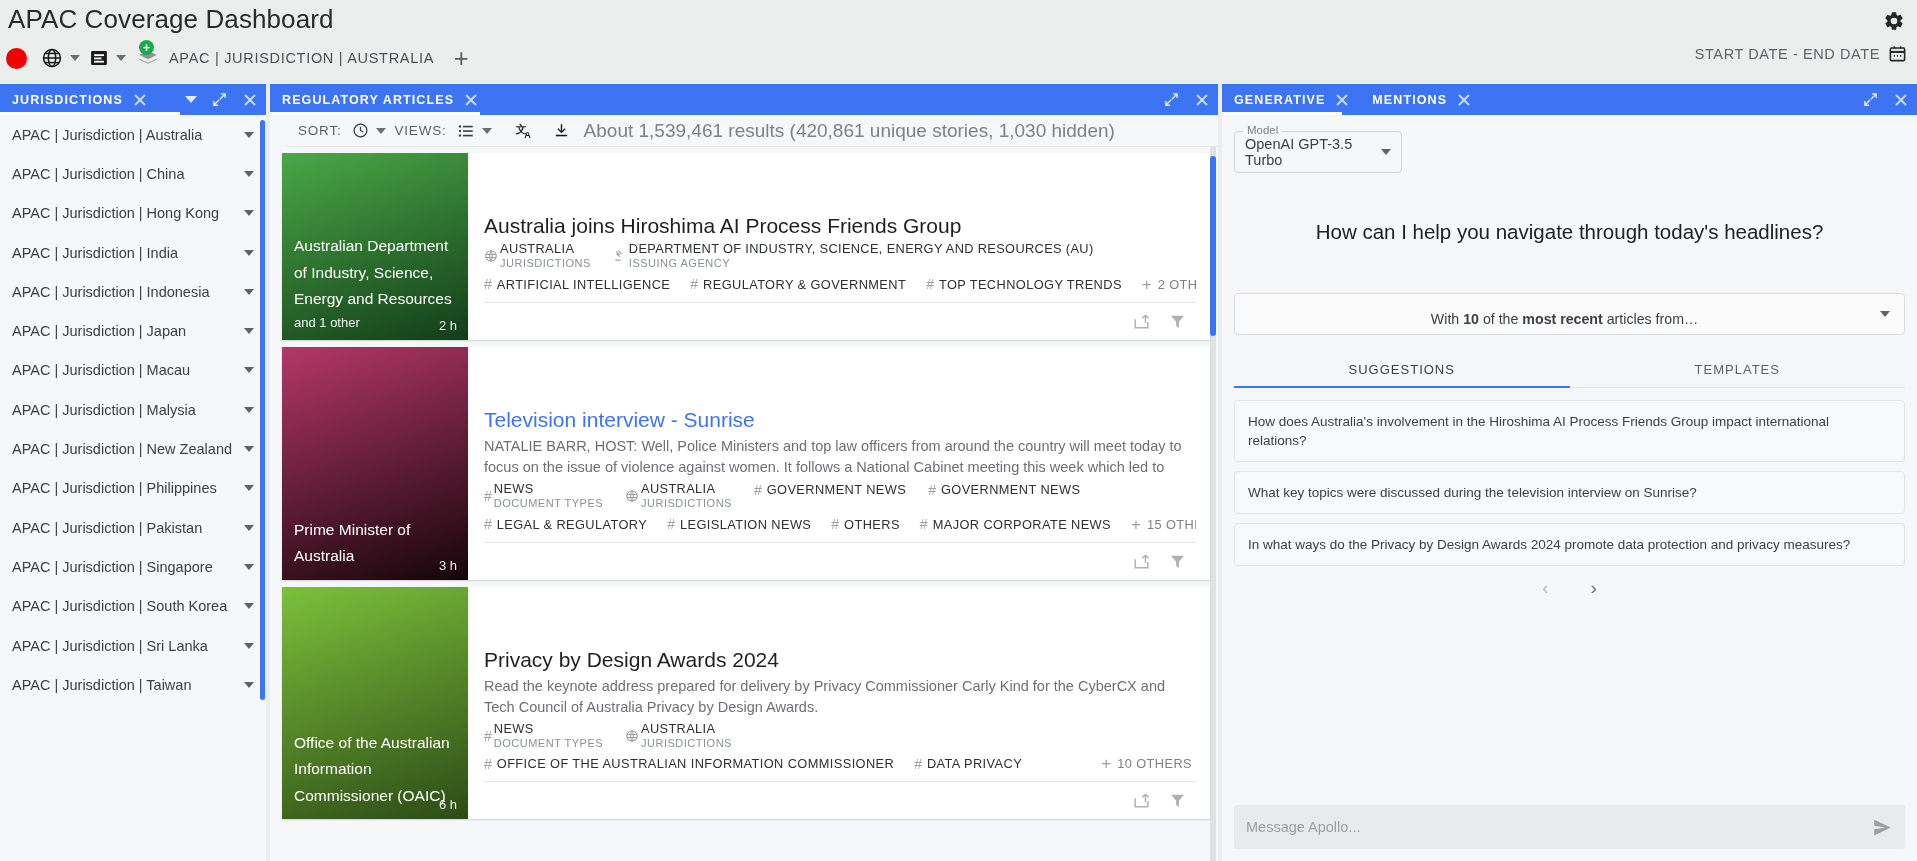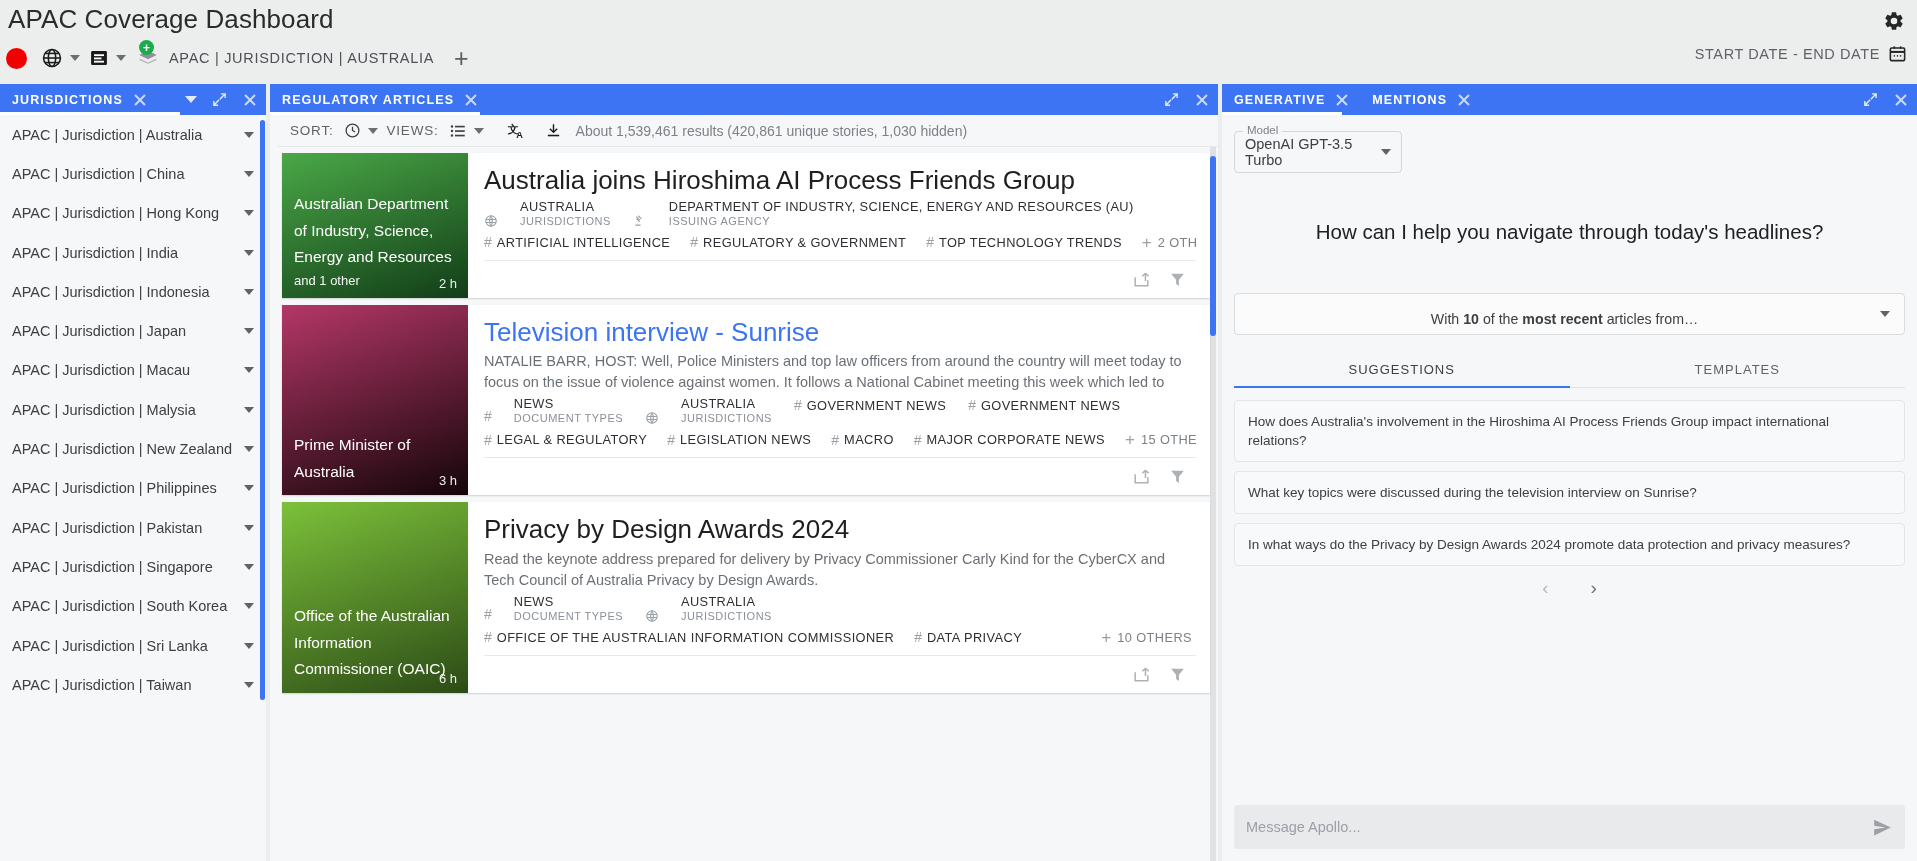--- a/index.html
+++ b/index.html
@@ -108,27 +108,27 @@
     margin-right: 4px; cursor: pointer;
   }
   .jscroll {
     position: absolute; right: 1px; top: 36px; width: 5px; height: 580px;
     background: #3d74f4; border-radius: 3px; cursor: pointer;
   }
 
   
   #reg-panel { left: 270px; width: 948px; background: #f6f7f8; }
   .reg-toolbar {
-    position: absolute; top: 31px; left: 8px; right: 0; height: 32px;
+    position: absolute; top: 31px; left: 16px; right: 0; height: 32px;
     display: flex; align-items: center; gap: 0; padding-left: 12px;
     background: #f6f7f8; border-bottom: 1px solid #e6e8ea;
   }
   .tb-label { font-size: 13.5px; color: #5f6368; letter-spacing: .8px; }
   .tb-sep { width: 10px; }
-  .results-text { font-size: 14px; color: #7c8288; margin-left: 14px; white-space: nowrap; }
+  .results-text { font-size: 19px; color: #7c8288; margin-left: 14px; white-space: nowrap; }
 
   .cards {
     position: absolute; top: 63px; left: 0; right: 0; bottom: 0;
     overflow: hidden; padding: 6px 8px 0 12px;
   }
   .card {
     display: flex; background: #ffffff; margin-bottom: 7px;
     box-shadow: 0 1px 1.5px rgba(0,0,0,.16);
   }
   .card-thumb {
@@ -137,31 +137,31 @@
     flex-direction: column; justify-content: flex-end;
   }
   .thumb-title { font-size: 15.5px; line-height: 26.5px; font-weight: 400; }
   .thumb-sub { font-size: 13px; opacity: .95; margin-top: 2px; }
   .thumb-time {
     position: absolute; right: 11px; bottom: 7px;
     font-size: 13px; color: rgba(255,255,255,.92);
   }
   .card-body { flex: 1; padding: 13px 14px 0 16px; display:flex; flex-direction:column; min-width:0; }
   .card-title {
-    font-size: 26px; color: #1f1f1f; font-weight: 400; line-height: 1.15;
-    white-space: nowrap; overflow: hidden; text-overflow: ellipsis; cursor: pointer;
+    font-size: 21px; color: #1f1f1f; font-weight: 400; line-height: 1.15;
+    white-space: nowrap; overflow: hidden; text-overflow: ellipsis; cursor: pointer; margin-top: 48px;
   }
   .card-title.link { color: #3d74f4; }
   .card-snippet {
     font-size: 14.5px; color: #6b7076; line-height: 21px; margin-top: 4px;
     max-height: 42px; overflow: hidden;
   }
   .card-spacer { flex: 1; min-height: 4px; }
   .meta-row { display: flex; align-items: flex-start; gap: 22px; flex-wrap: nowrap; overflow: hidden; }
-  .meta-item { display: flex; align-items: flex-end; gap: 22px; cursor: pointer; white-space: nowrap; }
+  .meta-item { display: flex; align-items: center; gap: 2px; cursor: pointer; white-space: nowrap; }
   .meta-txt { display: flex; flex-direction: column; line-height: 1.08; }
   .meta-main {
     font-size: 12.8px; color: #2c2f33; letter-spacing: .35px; font-weight: 400;
   }
   .meta-sub { font-size: 11px; color: #8a9097; letter-spacing: .5px; margin-top: 2px; }
   .tag-row { display: flex; align-items: center; gap: 20px; margin-top: 6px; overflow: hidden; }
   .tag {
     display: flex; align-items: center; gap: 5px; cursor: pointer; white-space: nowrap;
   }
   .hash { color: #9aa0a6; font-size: 14px; font-weight: 400; }
@@ -576,21 +576,21 @@
                 <div class="tag">
                   <span class="hash">#</span>
                   <span class="tag-txt">LEGAL &amp; REGULATORY</span>
                 </div>
                 <div class="tag">
                   <span class="hash">#</span>
                   <span class="tag-txt">LEGISLATION NEWS</span>
                 </div>
                 <div class="tag">
                   <span class="hash">#</span>
-                  <span class="tag-txt">MACRO</span>
+                  <span class="tag-txt">OTHERS</span>
                 </div>
                 <div class="tag">
                   <span class="hash">#</span>
                   <span class="tag-txt">MAJOR CORPORATE NEWS</span>
                 </div>
                 <div class="others">
                   <span class="plus">+</span>
                   <span class="otxt">15 OTHERS</span>
                 </div>
               </div>

